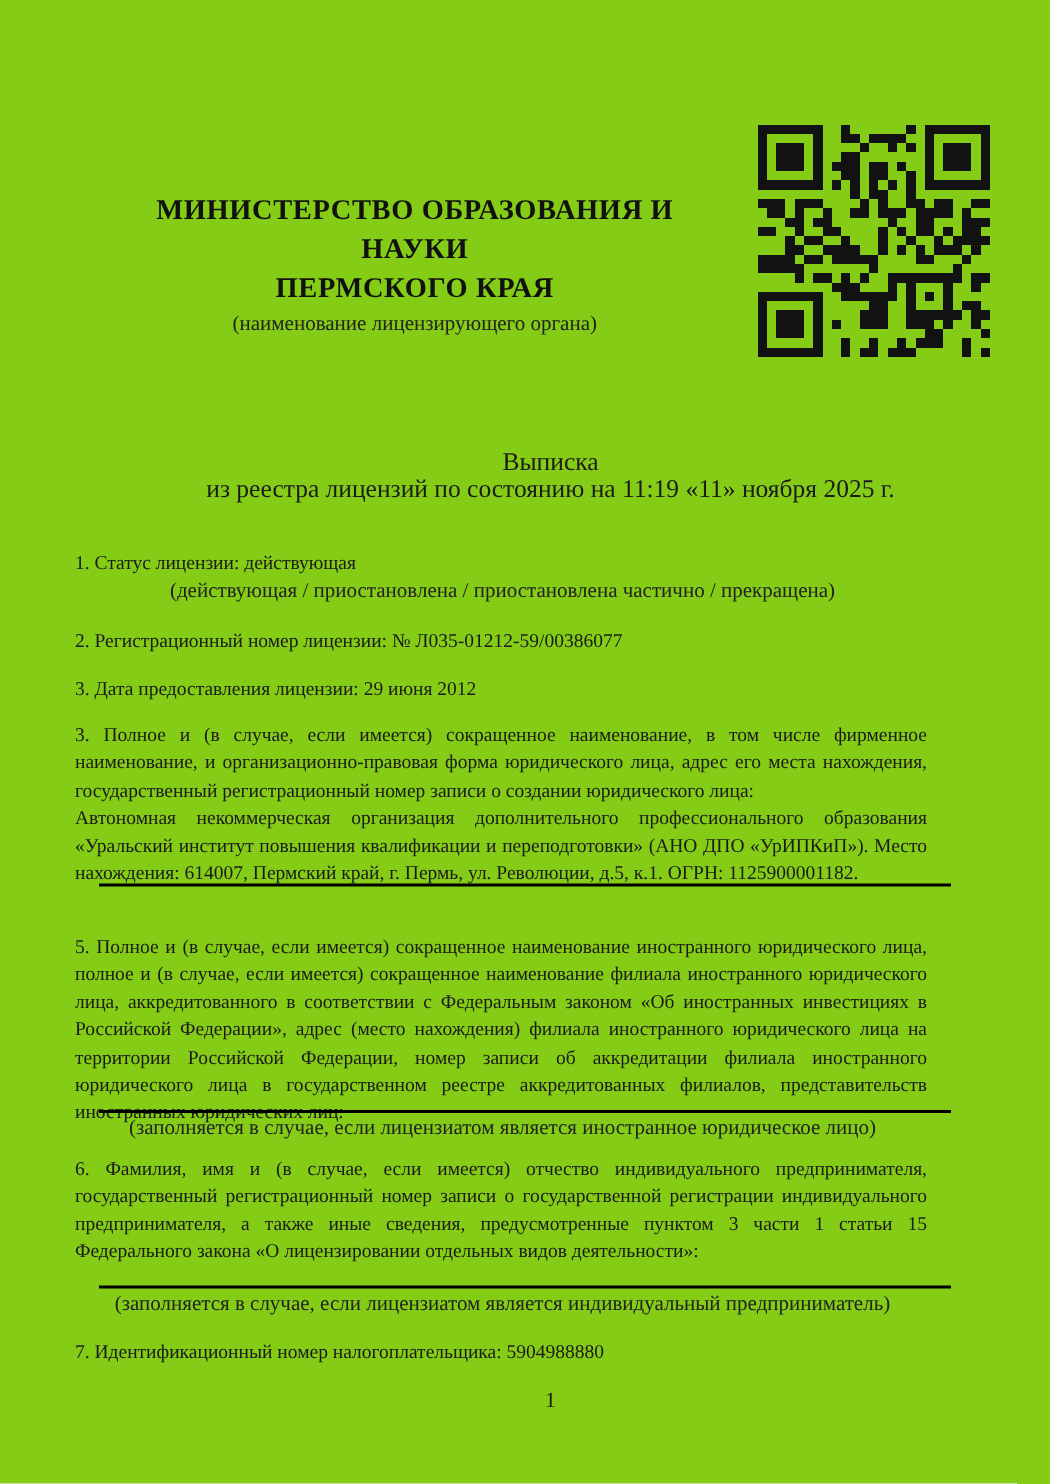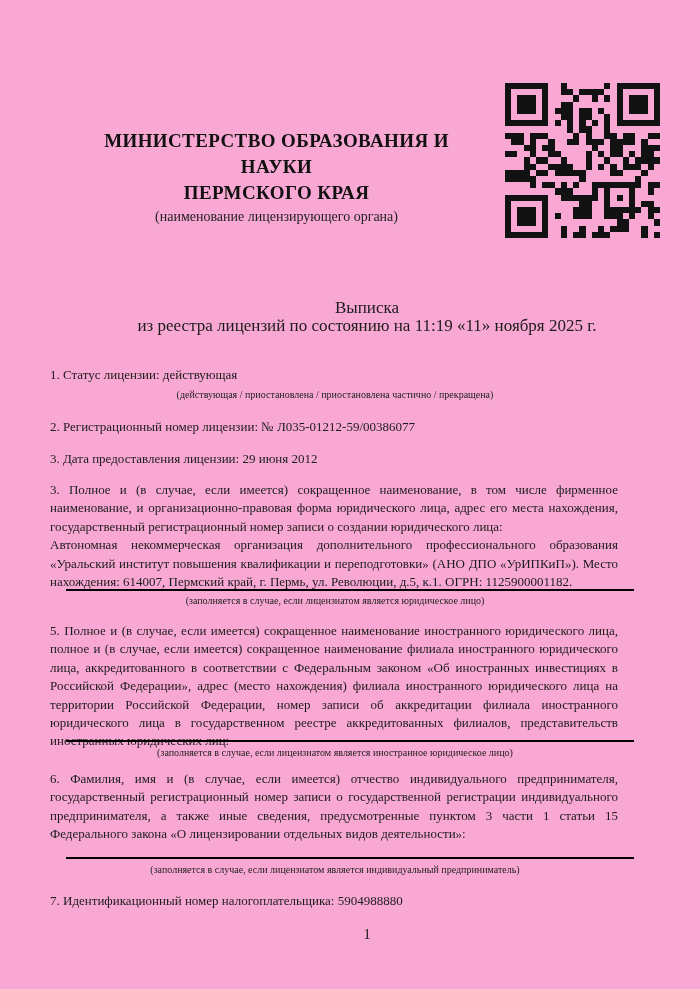--- a/index.html
+++ b/index.html
@@ -4,21 +4,21 @@
 <style>
   html, body {
     margin: 0;
     padding: 0;
     background: #ffffff;
   }
   .page {
     position: relative;
     width: 700px;
     height: 989px;
-    background: #f9a8d4;
+    background: #84cc16;
     overflow: hidden;
     font-family: "Liberation Serif", "DejaVu Serif", serif;
     color: #1b1b1b;
   }
   
   .ministry {
     position: absolute;
     left: 66px;
     top: 128px;
     width: 421px;
@@ -75,21 +75,21 @@
     left: 66px;
     width: 568px;
     height: 0;
     border-top: 2px solid #000;
   }
   .fill-caption {
     position: absolute;
     left: 66px;
     width: 538px;
     text-align: center;
-    font-size: 10px;
+    font-size: 14px;
     line-height: 13px;
     color: #222;
   }
   .page-number {
     position: absolute;
     left: 83px;
     top: 926px;
     width: 568px;
     text-align: center;
     font-size: 14.5px;
@@ -440,21 +440,20 @@
 
   <div id="item2" class="line-item">2. Регистрационный номер лицензии: № Л035-01212-59/00386077</div>
 
   <div id="item3" class="line-item">3. Дата предоставления лицензии: 29 июня 2012</div>
 
   <div id="item4" class="para-item">
     <p>3. Полное и (в случае, если имеется) сокращенное наименование, в том числе фирменное наименование, и организационно-правовая форма юридического лица, адрес его места нахождения, государственный регистрационный номер записи о создании юридического лица:</p>
     <p>Автономная некоммерческая организация дополнительного профессионального образования «Уральский институт повышения квалификации и переподготовки» (АНО ДПО «УрИПКиП»). Место нахождения: 614007, Пермский край, г. Пермь, ул. Революции, д.5, к.1. ОГРН: 1125900001182.</p>
   </div>
   <div id="item4-rule" class="rule"></div>
-  <div id="item4-caption" class="fill-caption">(заполняется в случае, если лицензиатом является юридическое лицо)</div>
 
   <div id="item5" class="para-item">
     <p>5. Полное и (в случае, если имеется) сокращенное наименование иностранного юридического лица, полное и (в случае, если имеется) сокращенное наименование филиала иностранного юридического лица, аккредитованного в соответствии с Федеральным законом «Об иностранных инвестициях в Российской Федерации», адрес (место нахождения) филиала иностранного юридического лица на территории Российской Федерации, номер записи об аккредитации филиала иностранного юридического лица в государственном реестре аккредитованных филиалов, представительств иностранных юридических лиц:</p>
   </div>
   <div id="item5-rule" class="rule"></div>
   <div id="item5-caption" class="fill-caption">(заполняется в случае, если лицензиатом является иностранное юридическое лицо)</div>
 
   <div id="item6" class="para-item">
     <p>6. Фамилия, имя и (в случае, если имеется) отчество индивидуального предпринимателя, государственный регистрационный номер записи о государственной регистрации индивидуального предпринимателя, а также иные сведения, предусмотренные пунктом 3 части 1 статьи 15 Федерального закона «О лицензировании отдельных видов деятельности»:</p>
   </div>

